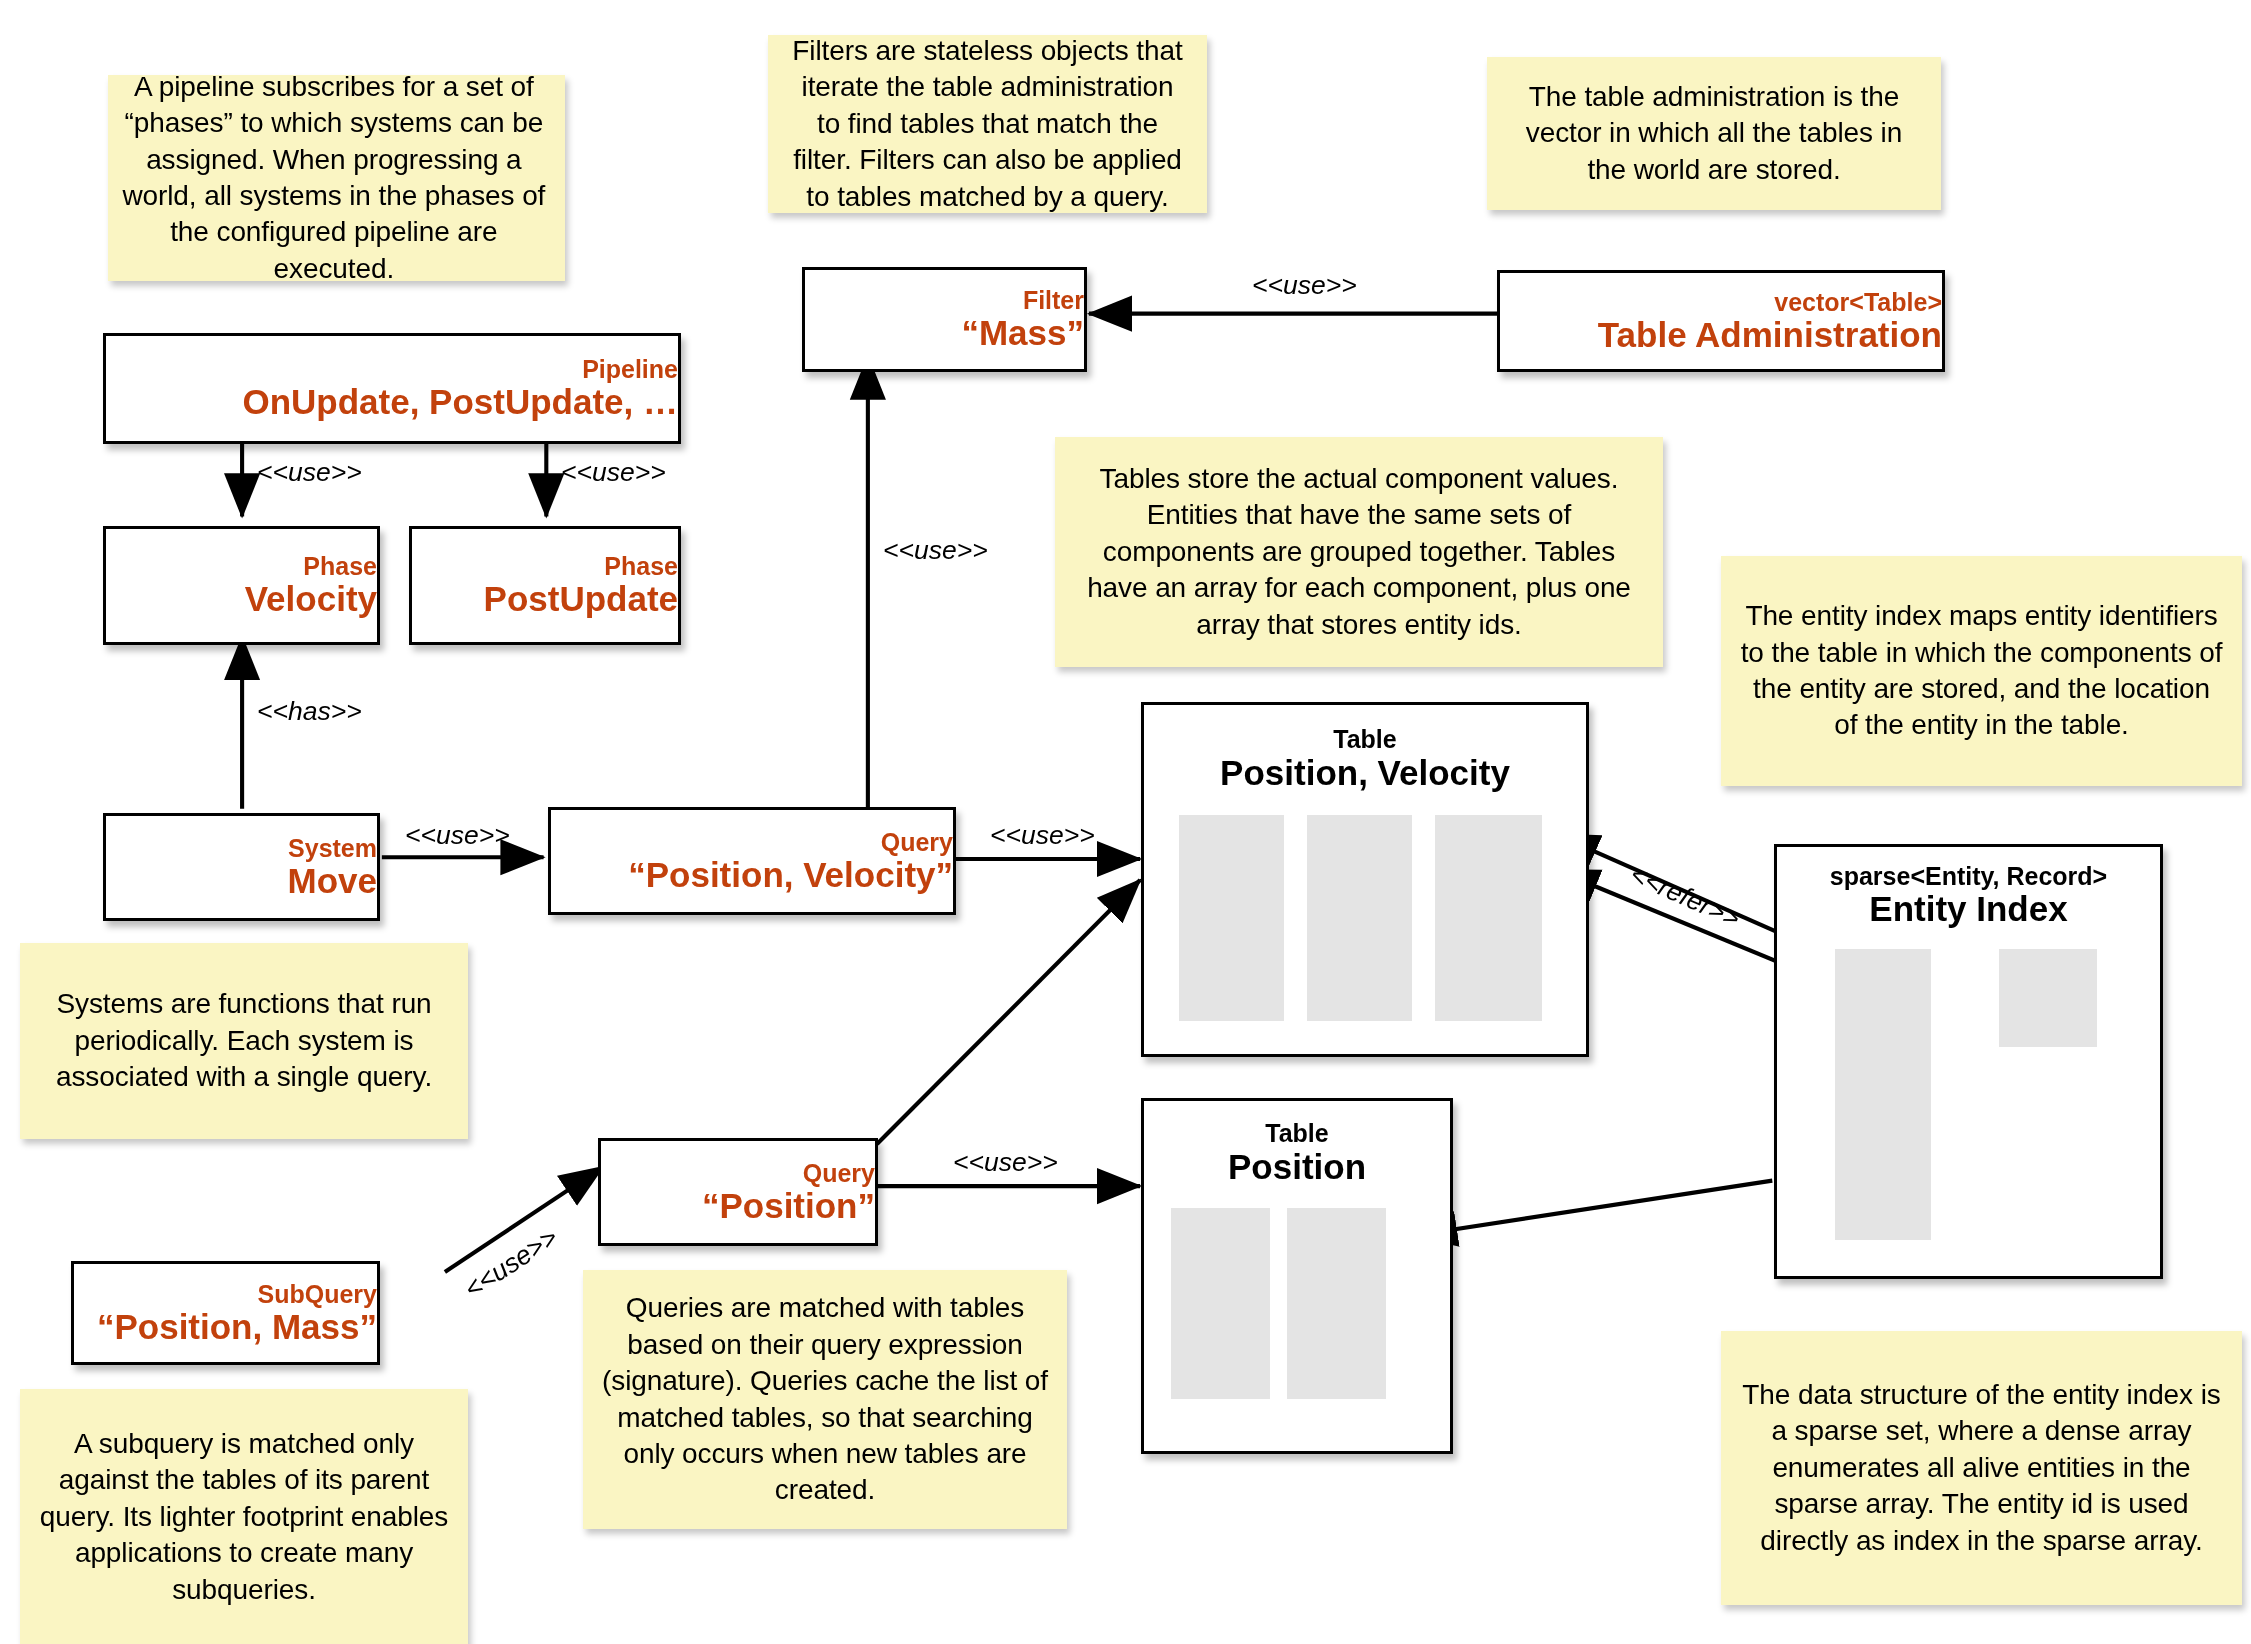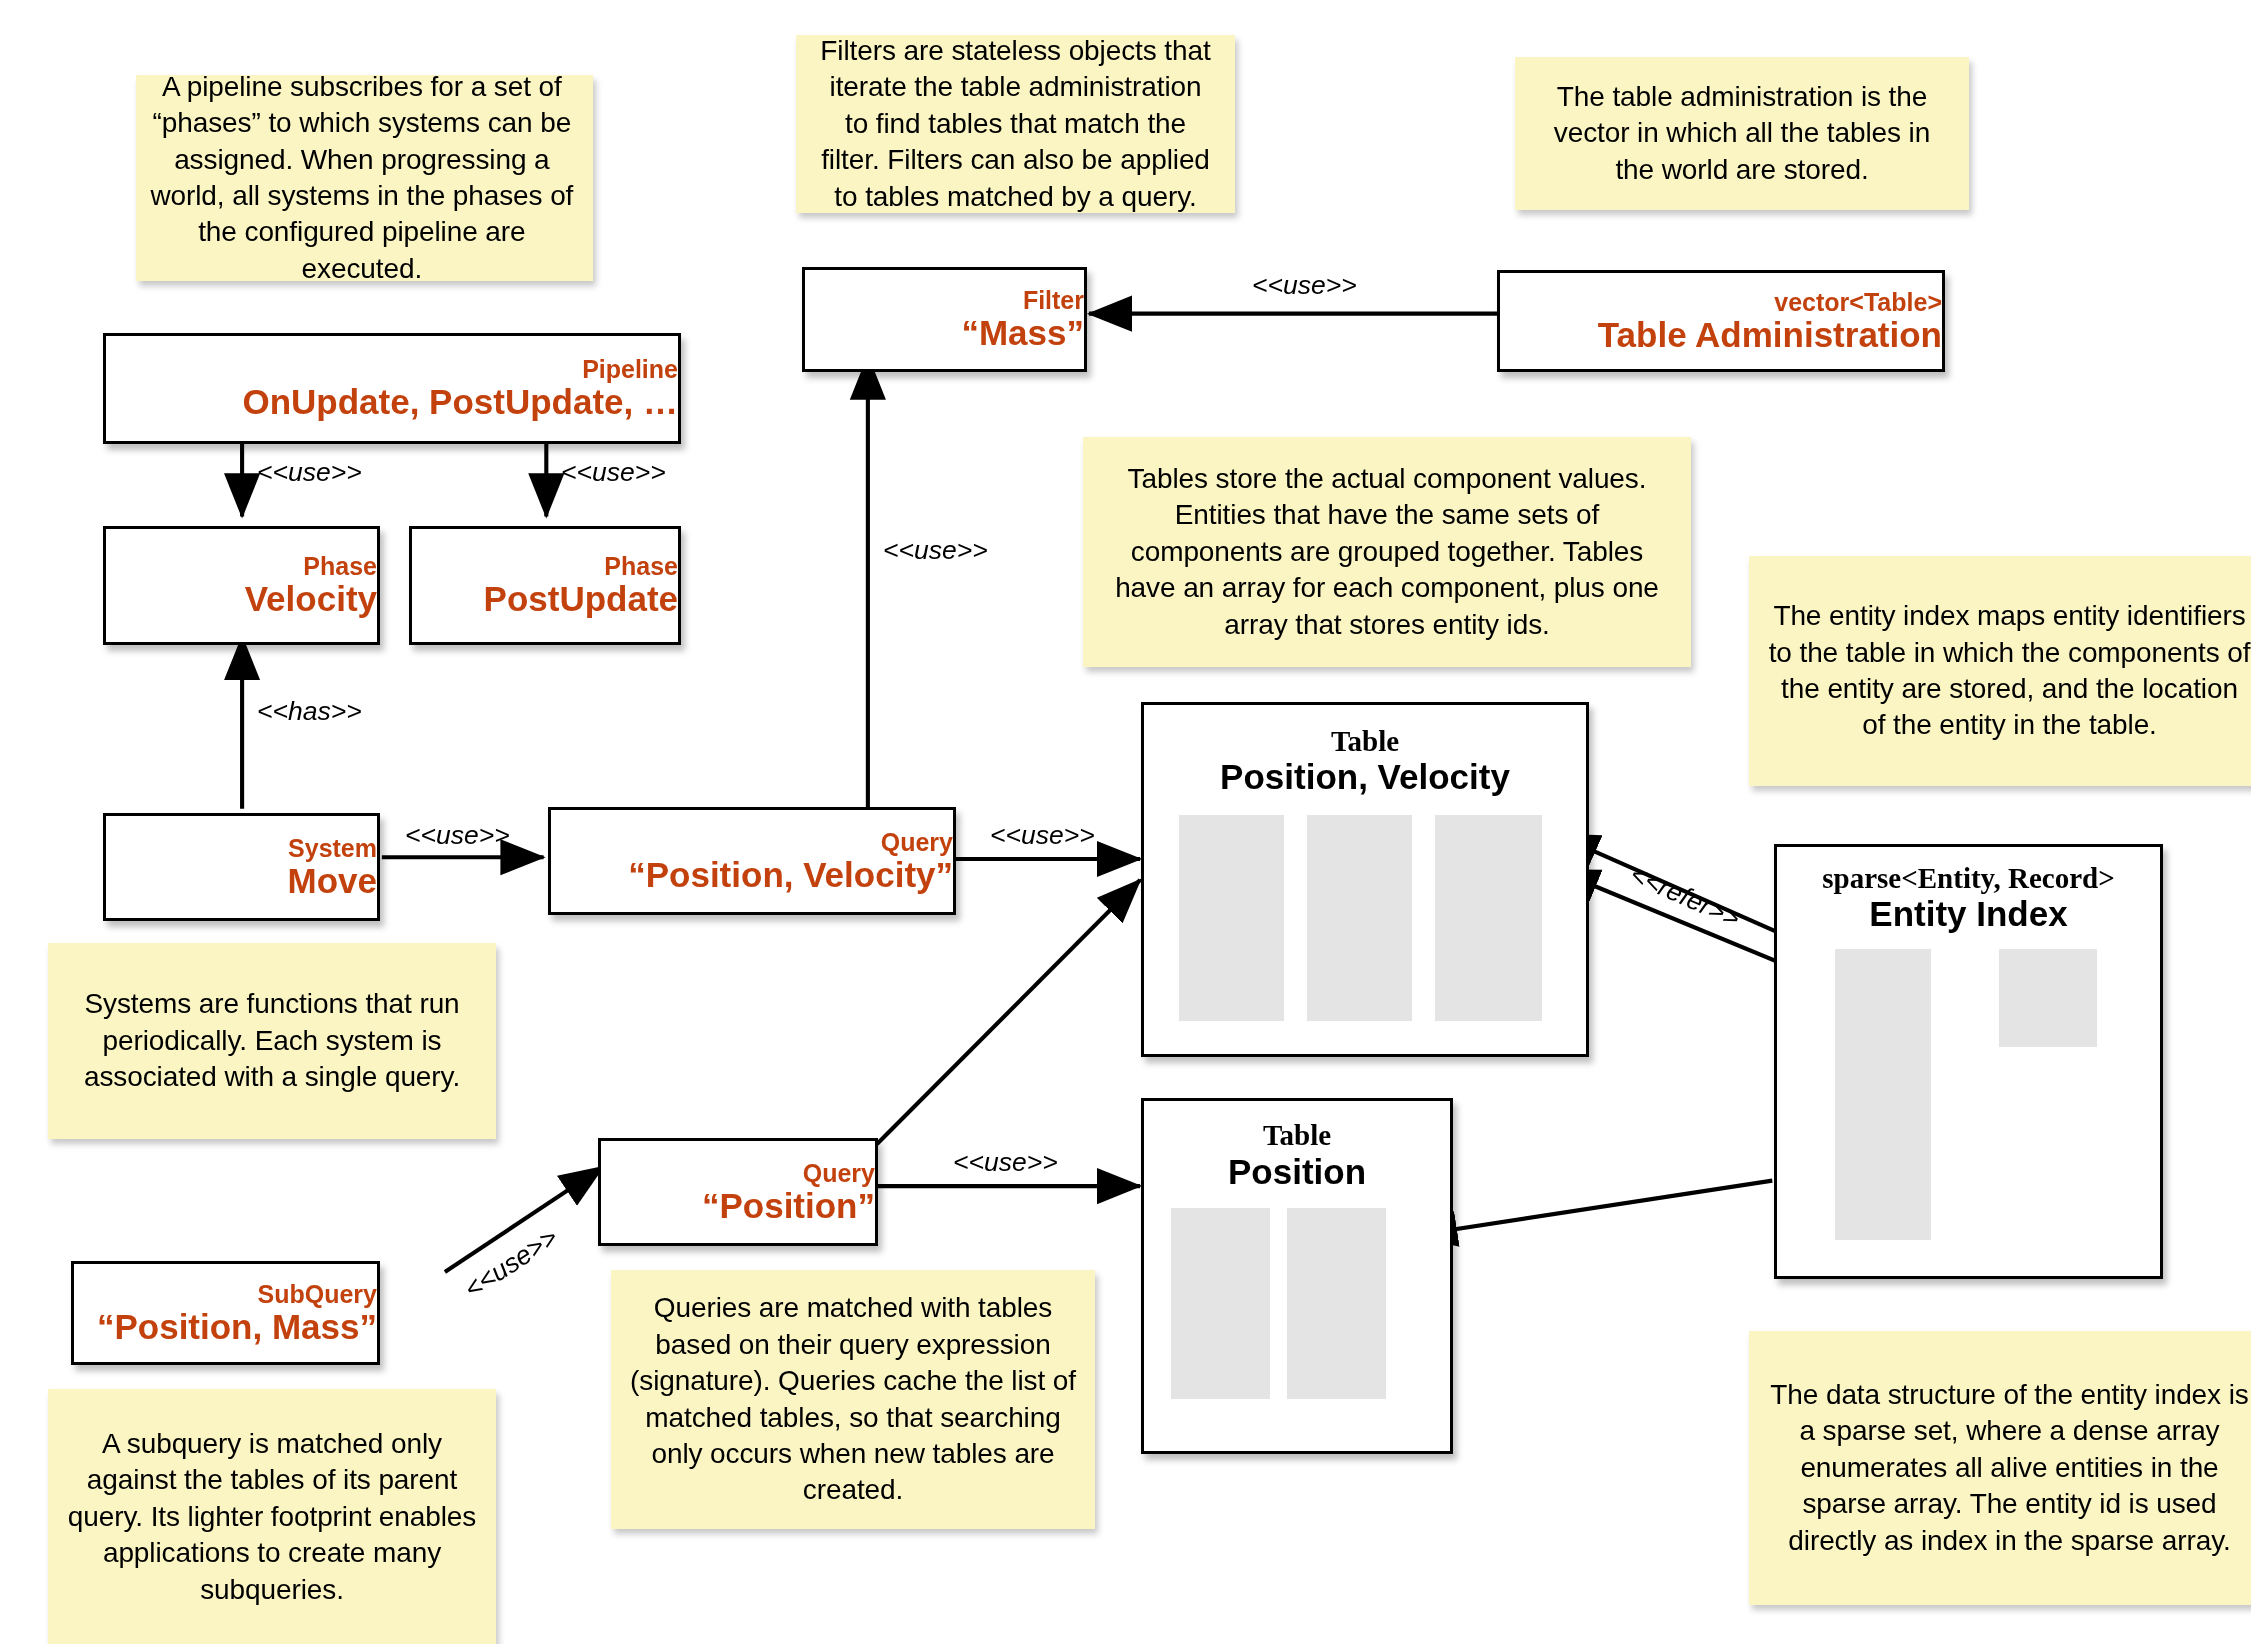--- a/index.html
+++ b/index.html
@@ -27,21 +27,20 @@
     padding: 12.8px 18.3px;
     display: flex;
     align-items: center;
     justify-content: center;
     text-align: center;
     color: #000000;
     font-size: 28px;
     line-height: 1.30;
     box-shadow: 2.7px 4.6px 6.4px rgba(0,0,0,0.22);
     letter-spacing: -0.1px;
-    margin-left: 28px;
   }
   .note span { display: block; }
 
   
   .ubox {
     position: absolute;
     box-sizing: border-box;
     background: #ffffff;
     border: 3.7px solid #000000;
     display: flex;
@@ -75,24 +74,23 @@
     border: 3.7px solid #000000;
     box-shadow: 3.7px 5.5px 6.4px rgba(0,0,0,0.25);
     color: #000;
   }
   .cbox .hdr {
     position: absolute;
     left: 0; right: 0;
     text-align: center;
   }
   .cbox .hdr .stereo {
-    font-size: 29px;
+    font-size: 25px;
     font-weight: bold;
     line-height: 1.15;
-    font-family: Liberation Serif, serif;
   }
   .cbox .hdr .title {
     font-size: 35px;
     font-weight: bold;
     line-height: 1.1;
   }
   .col {
     position: absolute;
     background: #E4E4E4;
   }

